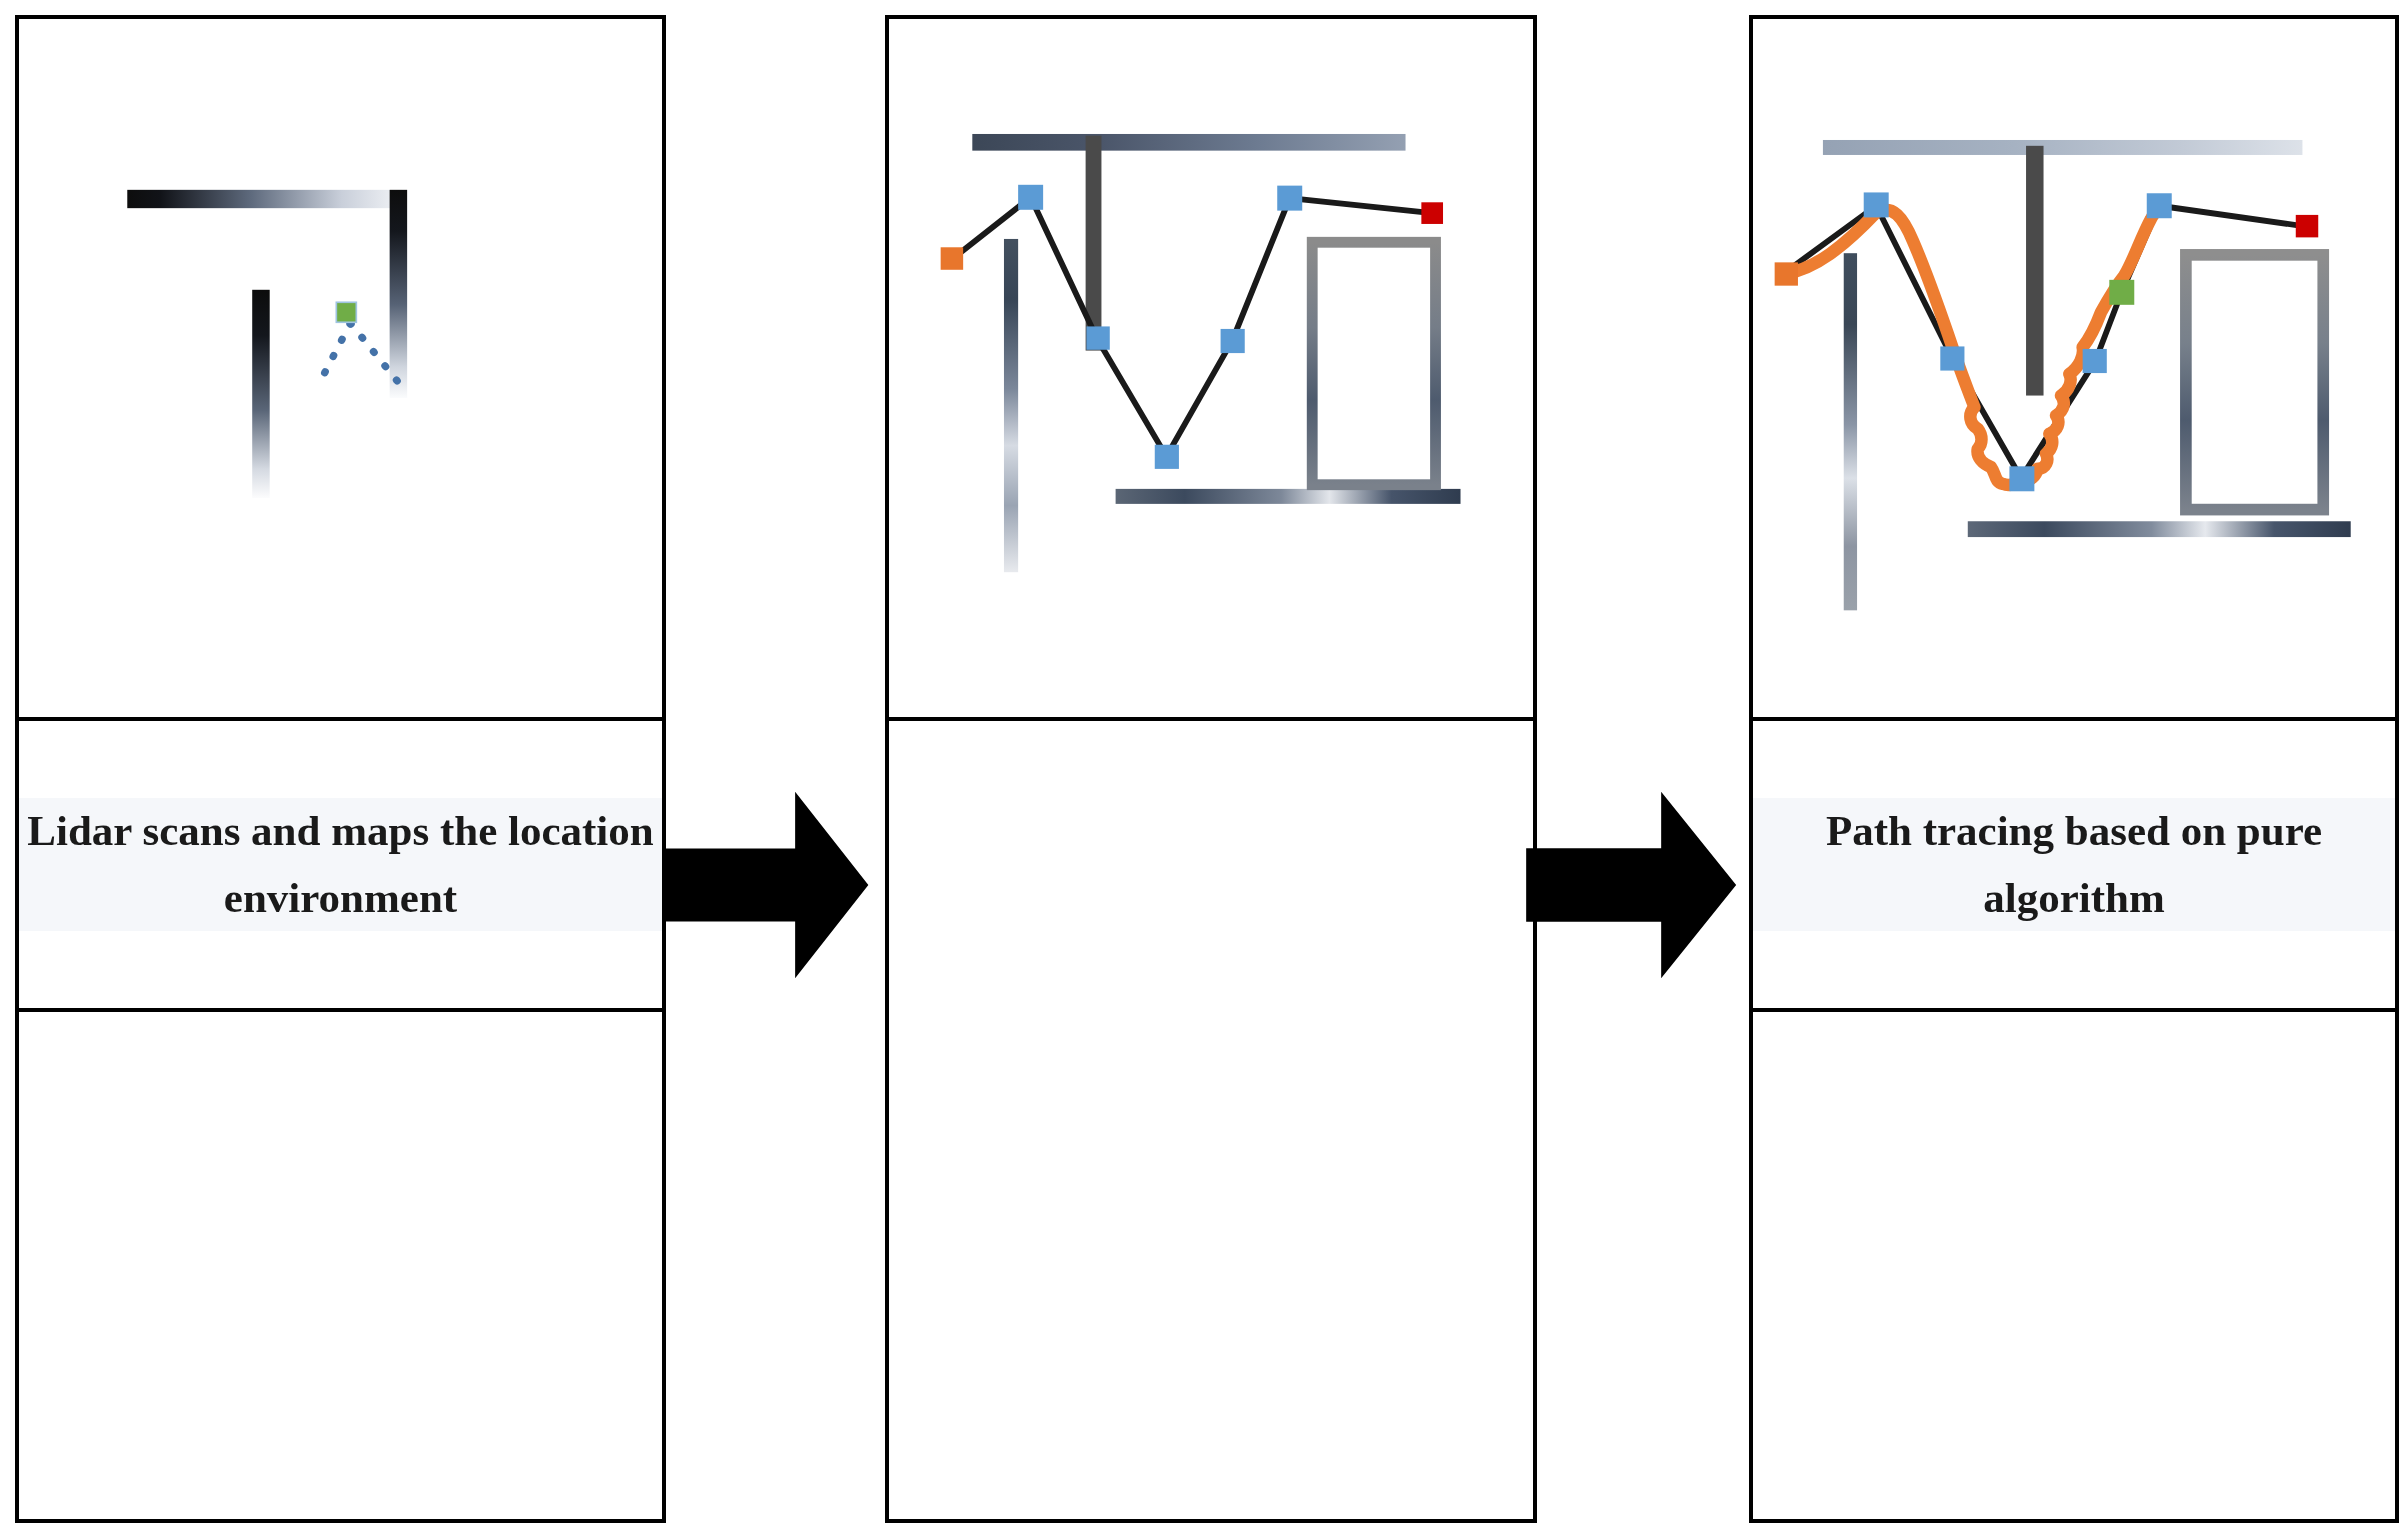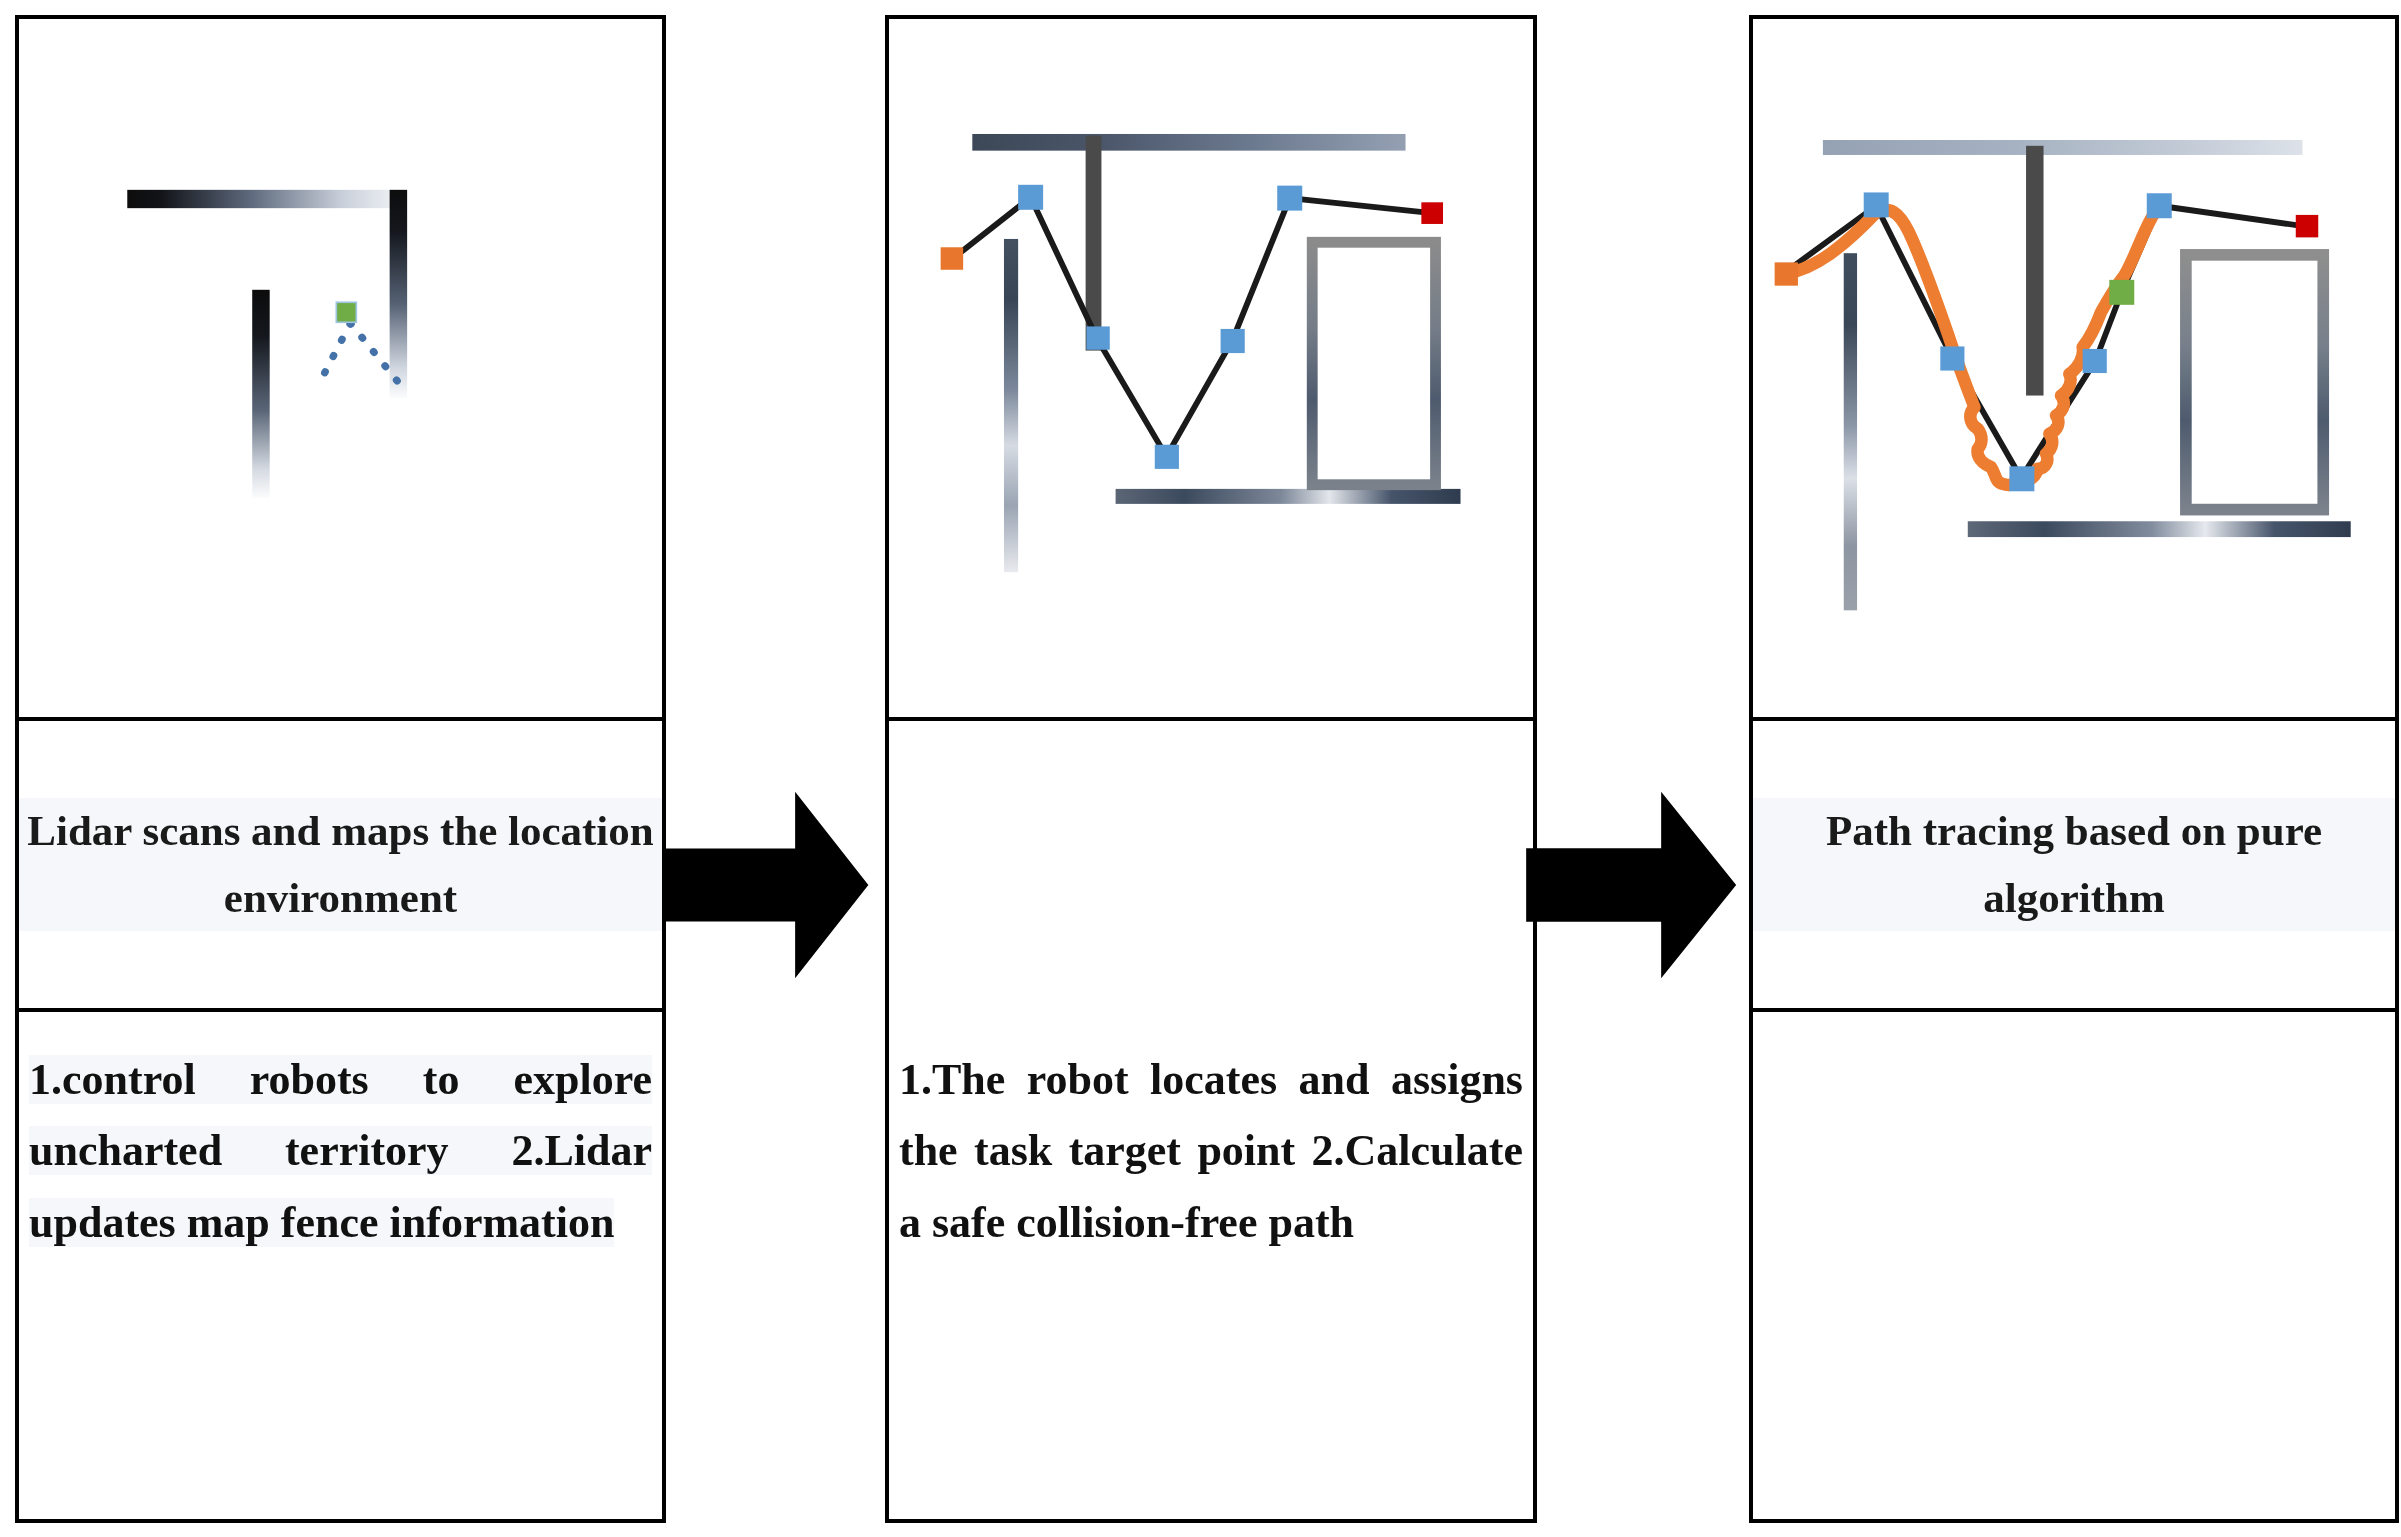--- a/index.html
+++ b/index.html
@@ -85,25 +85,20 @@
         <line x1="398" y1="365" x2="457" y2="438" stroke="#4472A8" stroke-width="9" stroke-linecap="round" stroke-dasharray="1 21"></line>
 
         <rect x="381" y="340" width="24" height="24" fill="#70AD47" stroke="#9fc4e0" stroke-width="2"></rect>
       </svg>
     </div>
 
     <div class="panel-caption">
       <span class="caption-text">Lidar scans and maps the location environment</span>
     </div>
 
-    <div class="panel-body">
-      <div class="body-text">
-        <span class="hl">1.control robots to explore uncharted territory 2.Lidar updates map fence information</span>
-      </div>
-    </div>
   </div>
 
   <div class="arrow" id="arrow-1">
     <svg width="223" height="250" viewBox="0 0 268 300">
       <polygon points="0,106 160,106 160,38 248,150 160,262 160,194 0,194" fill="#000000"></polygon>
     </svg>
   </div>
 
   <div class="panel" id="panel-2">
 
@@ -156,25 +151,20 @@
         <rect x="155" y="199" width="30" height="30" fill="#5B9BD5"></rect>
         <rect x="237" y="369" width="28" height="28" fill="#5B9BD5"></rect>
         <rect x="319" y="511" width="29" height="29" fill="#5B9BD5"></rect>
         <rect x="398" y="372" width="29" height="29" fill="#5B9BD5"></rect>
         <rect x="466" y="200" width="30" height="30" fill="#5B9BD5"></rect>
         <rect x="639" y="220" width="26" height="26" fill="#CC0000"></rect>
       </svg>
     </div>
 
 
-    <div class="panel-body">
-      <div class="body-text">
-        <span>1.The robot locates and assigns the task target point 2.Calculate a safe collision-free path</span>
-      </div>
-    </div>
   </div>
 
   <div class="arrow" id="arrow-2">
     <svg width="227" height="250" viewBox="0 0 272 300">
       <polygon points="0,106 162,106 162,38 252,150 162,262 162,194 0,194" fill="#000000"></polygon>
     </svg>
   </div>
 
   <div class="panel" id="panel-3">
 

